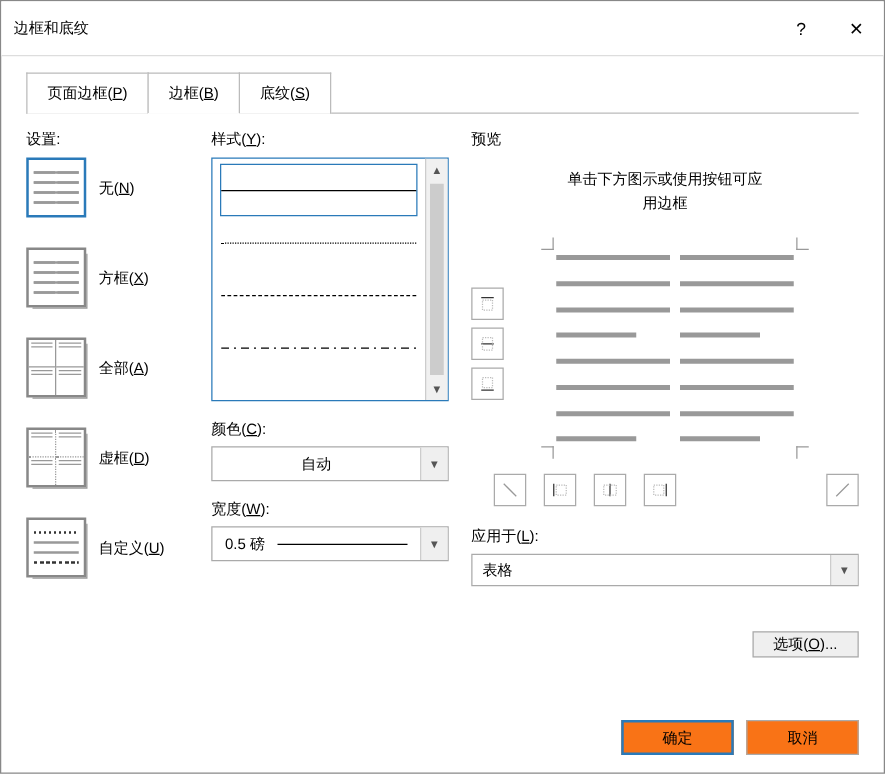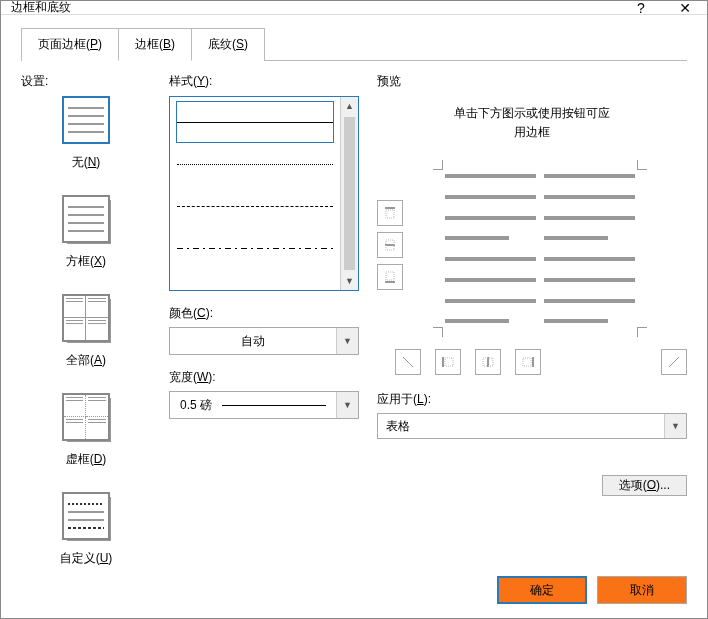--- a/index.html
+++ b/index.html
@@ -1,30 +1,30 @@
 <!DOCTYPE html>
 <html><head>
   <meta charset="utf-8">
   <style>
     * { box-sizing: border-box; margin: 0; padding: 0; font-family: "Microsoft YaHei", "Segoe UI", sans-serif; }
     body { background: #fff; width: 708px; height: 619px; border: 1px solid #888; position: relative; font-size: 12px; }
-    .titlebar { height: 14px; background: #fff; display: flex; align-items: center; padding: 0 0 0 10px; border-bottom: 1px solid #ddd; }
+    .titlebar { height: 44px; background: #fff; display: flex; align-items: center; padding: 0 0 0 10px; border-bottom: 1px solid #ddd; }
     .titlebar .title { flex: 1; font-size: 12px; color: #000; }
     .titlebar .help, .titlebar .close { width: 44px; height: 32px; display: flex; align-items: center; justify-content: center; cursor: pointer; font-size: 14px; color: #000; }
     .content { padding: 12px 20px; }
     .tabs { display: flex; border-bottom: 1px solid #bbb; margin-bottom: 12px; }
     .tab { padding: 7px 16px; border: 1px solid #bbb; border-bottom: none; background: #fff; margin-right: -1px; cursor: pointer; font-size: 12px; position: relative; top: 1px; }
     .tab.active { border-bottom: 1px solid #fff; z-index: 1; }
     .underline { text-decoration: underline; }
     .panel { display: flex; gap: 18px; }
     .col-settings { width: 130px; }
     .col-style { width: 190px; }
     .col-preview { flex: 1; }
     .section-label { font-size: 12px; color: #000; margin-bottom: 6px; }
-    .setting-item { display: flex; align-items: center; gap: 10px; margin-bottom: 24px; cursor: pointer; flex-direction: column; }
+    .setting-item { display: flex; align-items: center; gap: 10px; margin-bottom: 24px; cursor: pointer; }
     .setting-icon { width: 48px; height: 48px; border: 2px solid #888; background: #fff; flex-shrink: 0; display: flex; flex-direction: column; justify-content: space-evenly; padding: 3px 4px; position: relative; }
     .setting-icon.active { border-color: #2a7ab9; }
     .setting-icon.shadow::after { content: ''; position: absolute; right: -3px; bottom: -3px; width: 100%; height: 100%; background: #999; z-index: -1; }
     .sline { height: 2px; background: #999; }
     .sline.half { display: flex; gap: 2px; }
     .sline.half span { flex: 1; height: 2px; background: #999; }
     .setting-label { font-size: 12px; }
     .style-list { border: 1px solid #2a7ab9; height: 195px; display: flex; }
     .style-items { flex: 1; padding: 4px 6px; overflow: hidden; }
     .style-line { height: 42px; display: flex; align-items: center; border: 1px solid transparent; }

